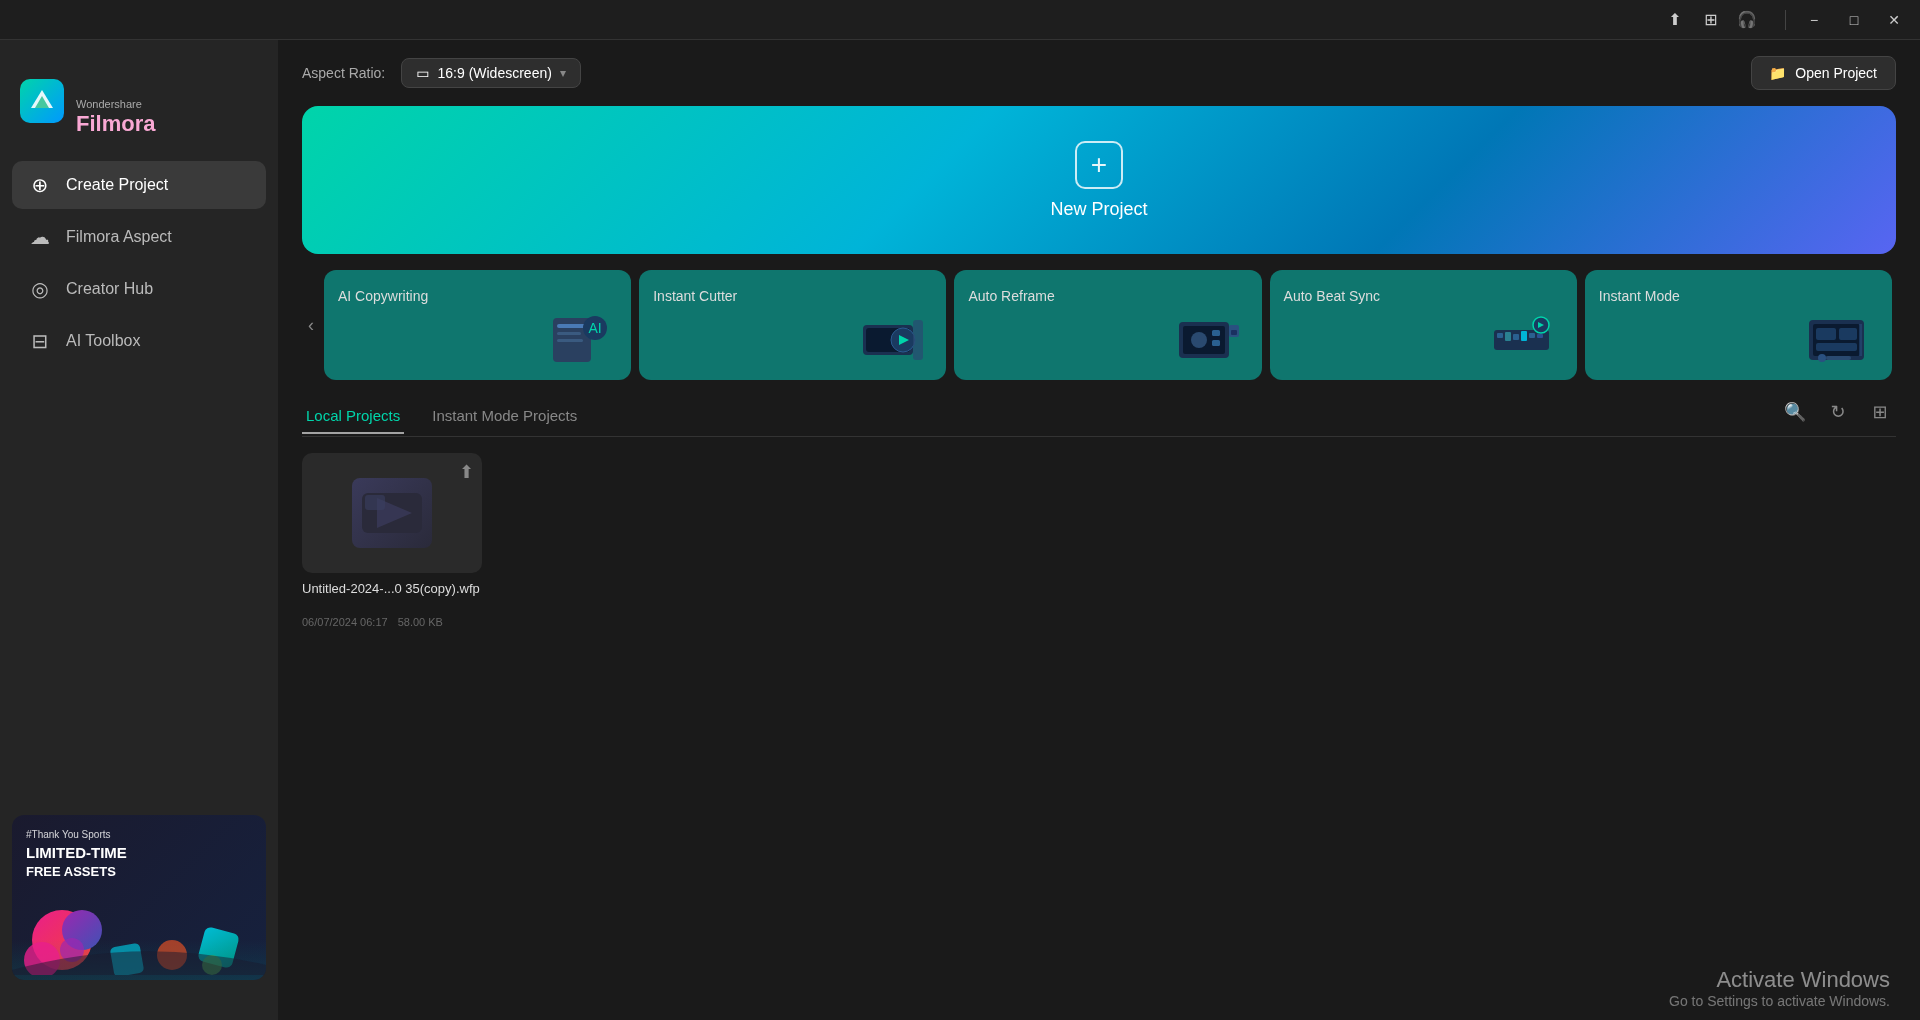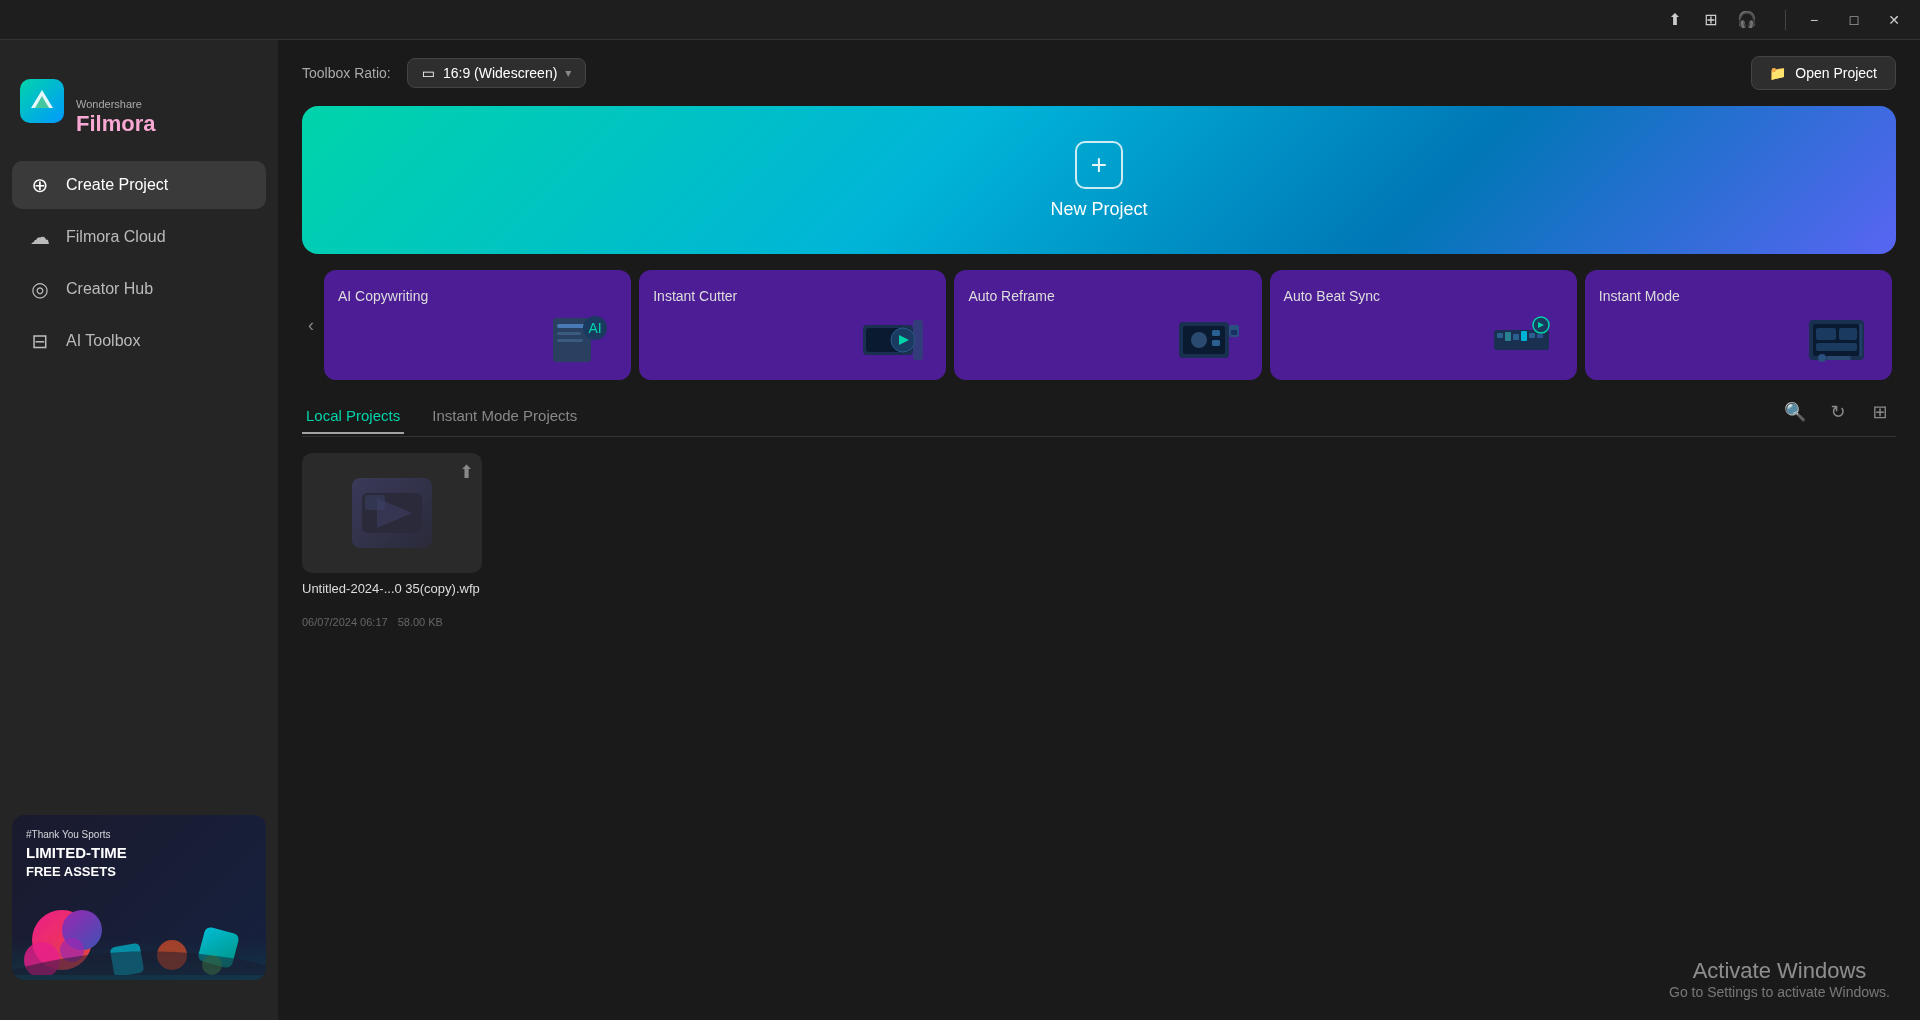--- a/index.html
+++ b/index.html
@@ -297,21 +297,21 @@
     .feature-cards {
       display: flex;
       gap: 0;
       margin: 16px 24px;
       overflow-x: auto;
       flex-shrink: 0;
     }
     .feature-card {
       flex: 1;
       min-width: 0;
-      background: #4c1d95;
+      background: #0f766e;
       border-radius: 12px;
       margin: 0 4px;
       padding: 18px 14px;
       cursor: pointer;
       display: flex;
       flex-direction: column;
       justify-content: space-between;
       min-height: 110px;
       position: relative;
       overflow: hidden;
@@ -442,23 +442,23 @@
     .project-meta {
       display: flex;
       gap: 10px;
       font-size: 11px;
       color: #666;
     }
 
     
     .activate-windows {
       position: fixed;
-      bottom: 20px;
+      bottom: 11px;
       right: 30px;
-      text-align: center;
+      text-align: right;
     }
     .activate-title {
       font-size: 22px;
       color: rgba(255,255,255,0.5);
     }
     .activate-sub {
       font-size: 14px;
       color: rgba(255,255,255,0.4);
     }
 
@@ -545,21 +545,21 @@
       </div>
     </div>
 
     <nav class="sidebar-nav">
       <div class="sidebar-item active">
         <span class="sidebar-item-icon">⊕</span>
         <span>Create Project</span>
       </div>
       <div class="sidebar-item">
         <span class="sidebar-item-icon">☁</span>
-        <span>Filmora Cloud</span>
+        <span>Filmora Aspect</span>
       </div>
       <div class="sidebar-item">
         <span class="sidebar-item-icon">◎</span>
         <span>Creator Hub</span>
       </div>
       <div class="sidebar-item">
         <span class="sidebar-item-icon">⊟</span>
         <span>AI Toolbox</span>
       </div>
     </nav>
@@ -587,21 +587,21 @@
           </svg>
         </div>
       </div>
 
     </div>
   </div>
 
   <div class="content">
 
     <div class="content-header">
-      <span class="aspect-ratio-label">Toolbox Ratio:</span>
+      <span class="aspect-ratio-label">Aspect Ratio:</span>
       <div class="aspect-ratio-select">
         <span>▭</span>
         <span>16:9 (Widescreen)</span>
         <span class="chevron">▾</span>
       </div>
       <button class="open-project-btn">
         <span>📁</span>
         <span>Open Project</span>
       </button>
     </div>

